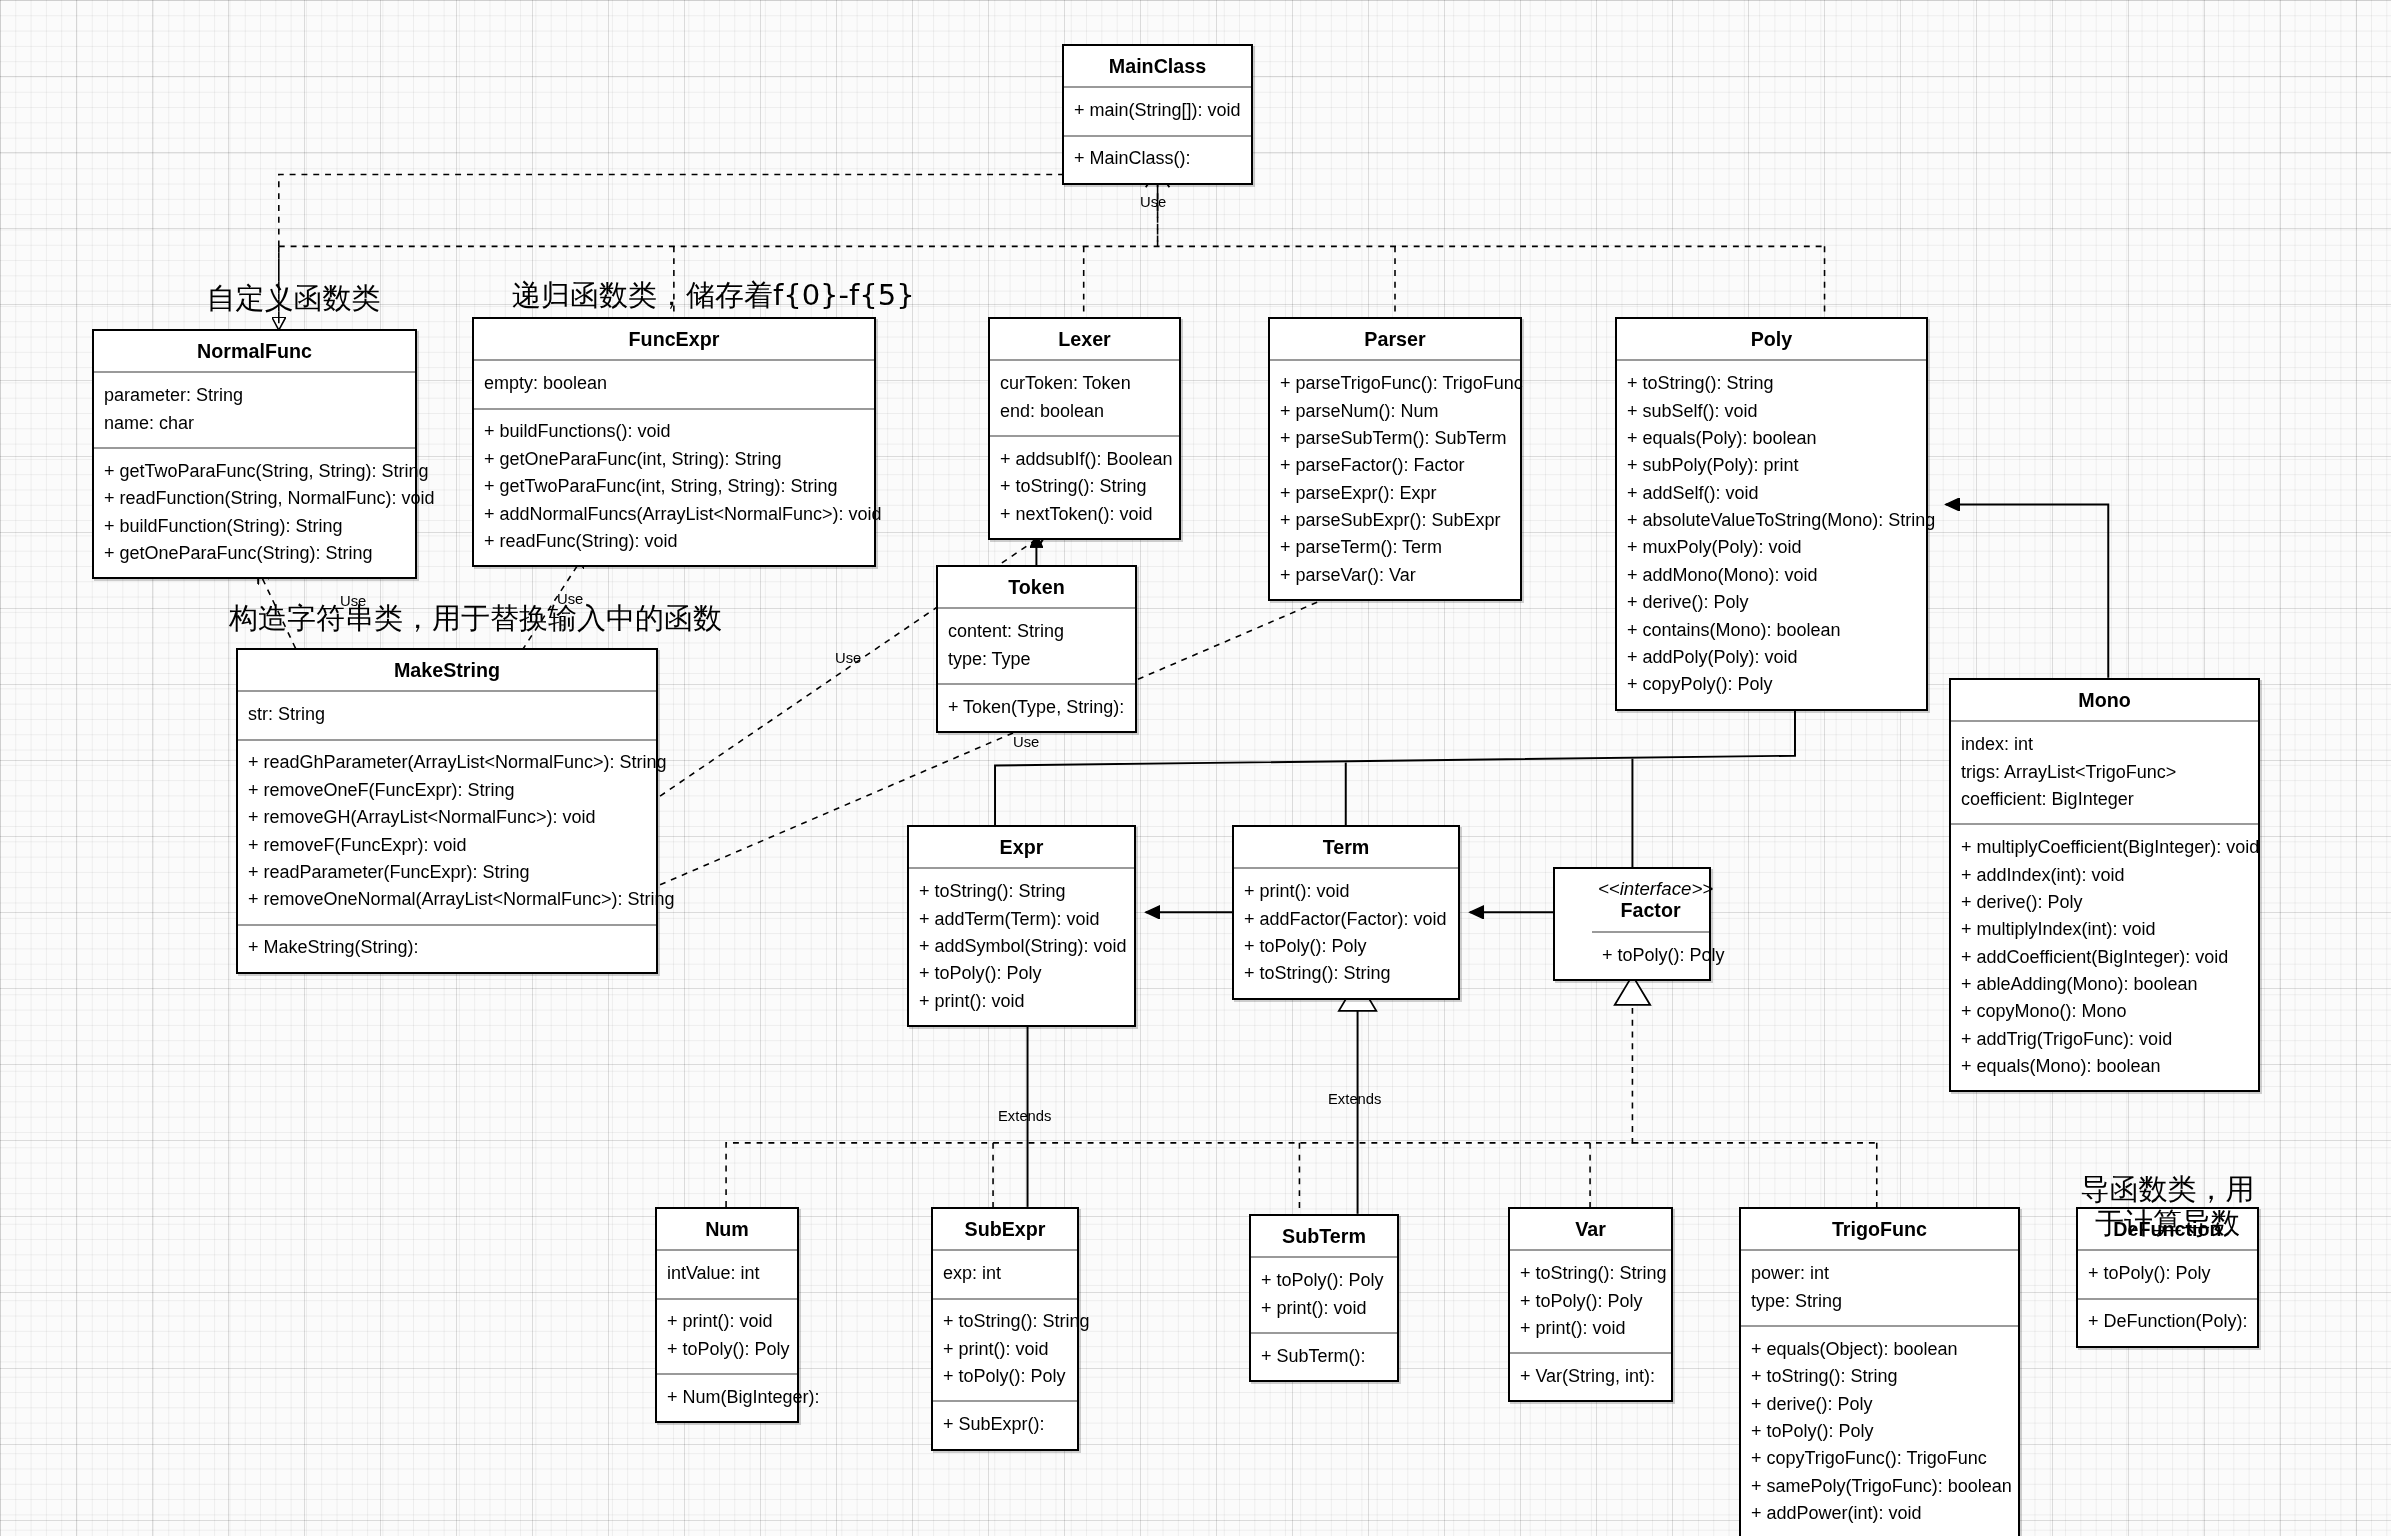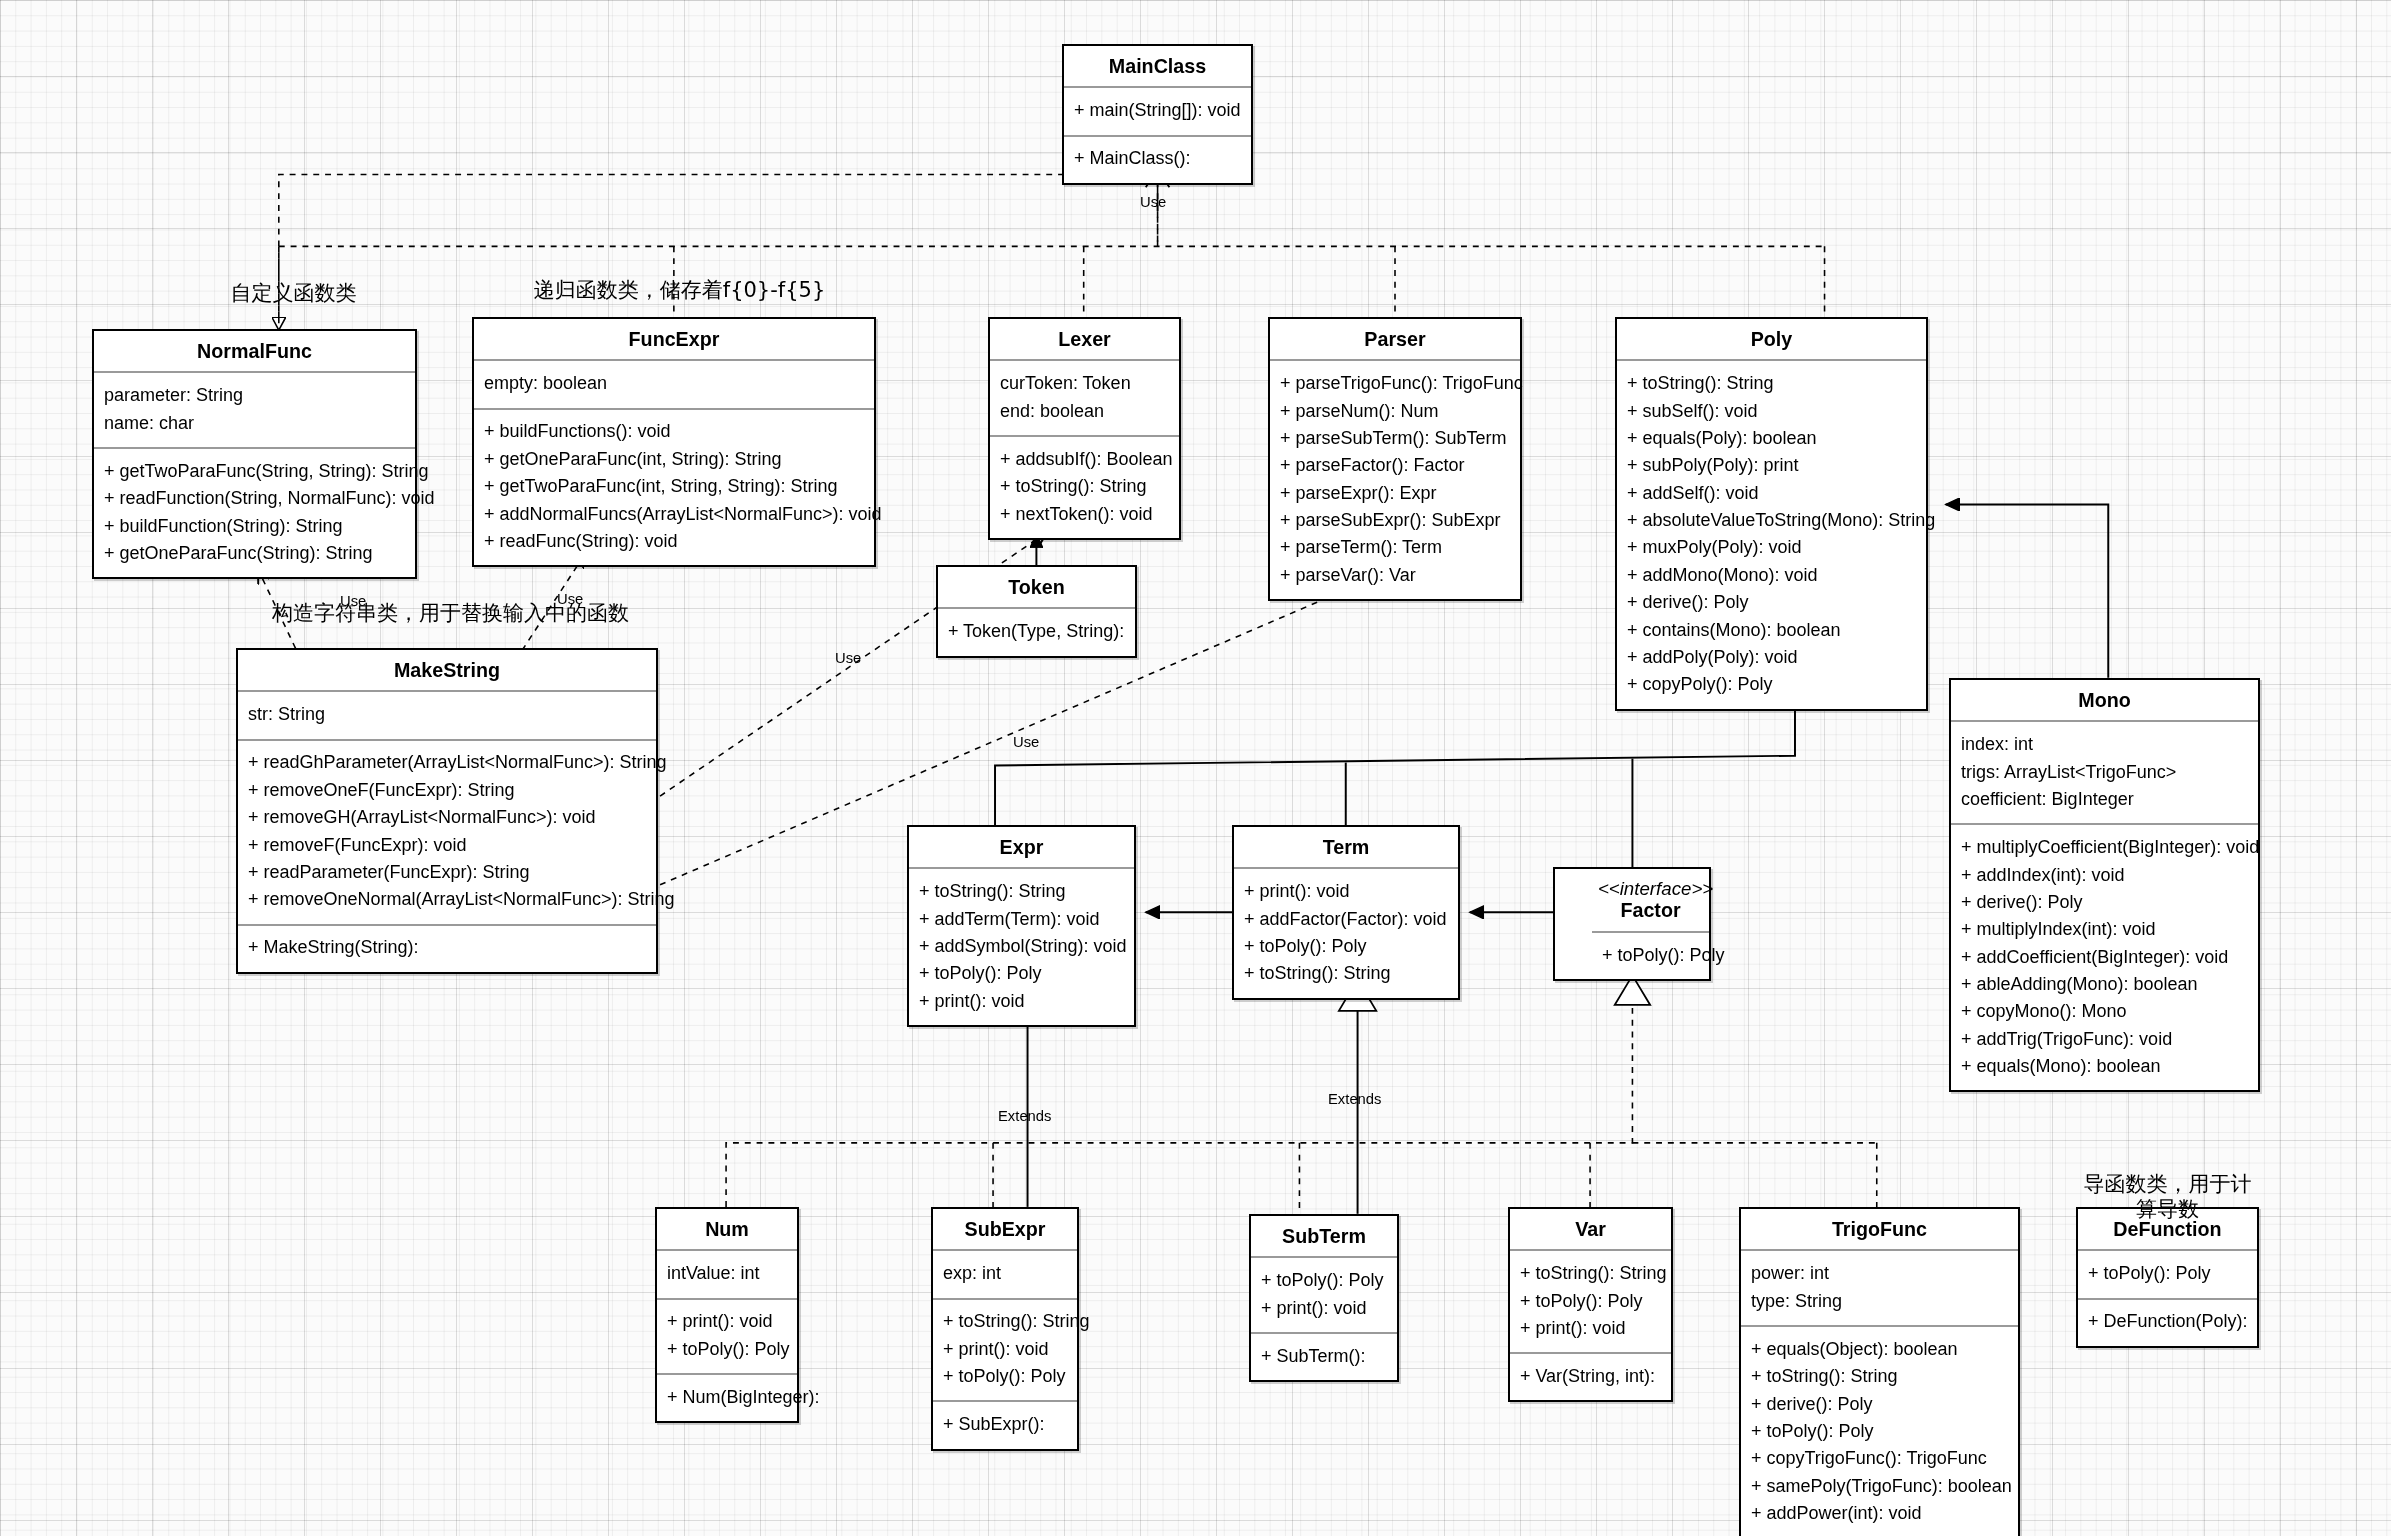--- a/index.html
+++ b/index.html
@@ -48,21 +48,21 @@
   }
   .uml-sec:last-child{border-bottom:none;}
   .uml-row{
     font-size:18px;color:#000;line-height:1.52;white-space:nowrap;
   }
   .edge-label{
     position:absolute;font-size:14.8px;color:#000;background:transparent;
     z-index:6;white-space:nowrap;
   }
   .cn-note{
-    position:absolute;font-size:21px;color:#000;z-index:6;
+    position:absolute;font-size:29px;color:#000;z-index:6;
     white-space:nowrap;text-align:center;line-height:1.18;
     font-family:"DejaVu Sans","Liberation Sans",sans-serif;
   }
   .cn-note.wrap{white-space:normal;}
 </style>
 </head>
 <body>
 
 <div id="canvas">
 
@@ -272,20 +272,24 @@
           <div class="uml-row">+ addCoefficient(BigInteger): void</div>
           <div class="uml-row">+ ableAdding(Mono): boolean</div>
           <div class="uml-row">+ copyMono(): Mono</div>
           <div class="uml-row">+ addTrig(TrigoFunc): void</div>
           <div class="uml-row">+ equals(Mono): boolean</div>
         </div>
       </div>
       <div class="umlbox" style="left: 936px; top: 565px; width: 201px;">
         <div class="uml-title">Token</div>
         <div class="uml-sec">
+          <div class="uml-row">content: String</div>
+          <div class="uml-row">type: Type</div>
+        </div>
+        <div class="uml-sec">
           <div class="uml-row">+ Token(Type, String):</div>
         </div>
       </div>
       <div class="umlbox" style="left: 236px; top: 648px; width: 422px;">
         <div class="uml-title">MakeString</div>
         <div class="uml-sec">
           <div class="uml-row">str: String</div>
         </div>
         <div class="uml-sec">
           <div class="uml-row">+ readGhParameter(ArrayList&lt;NormalFunc&gt;): String</div>

